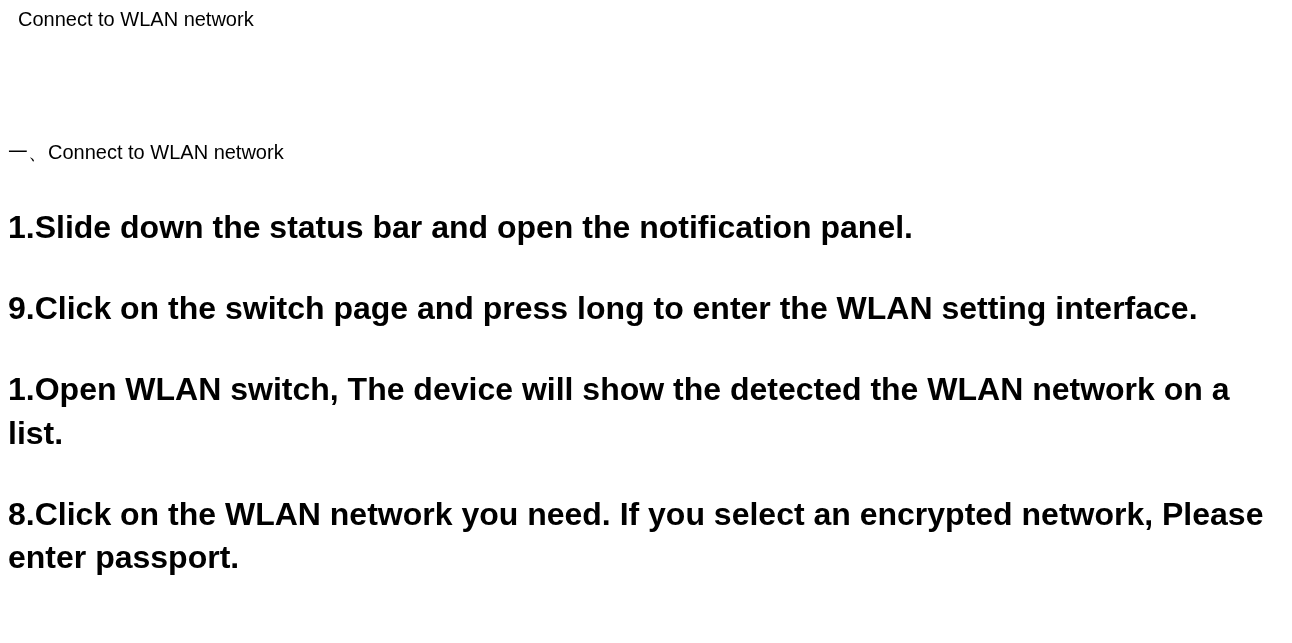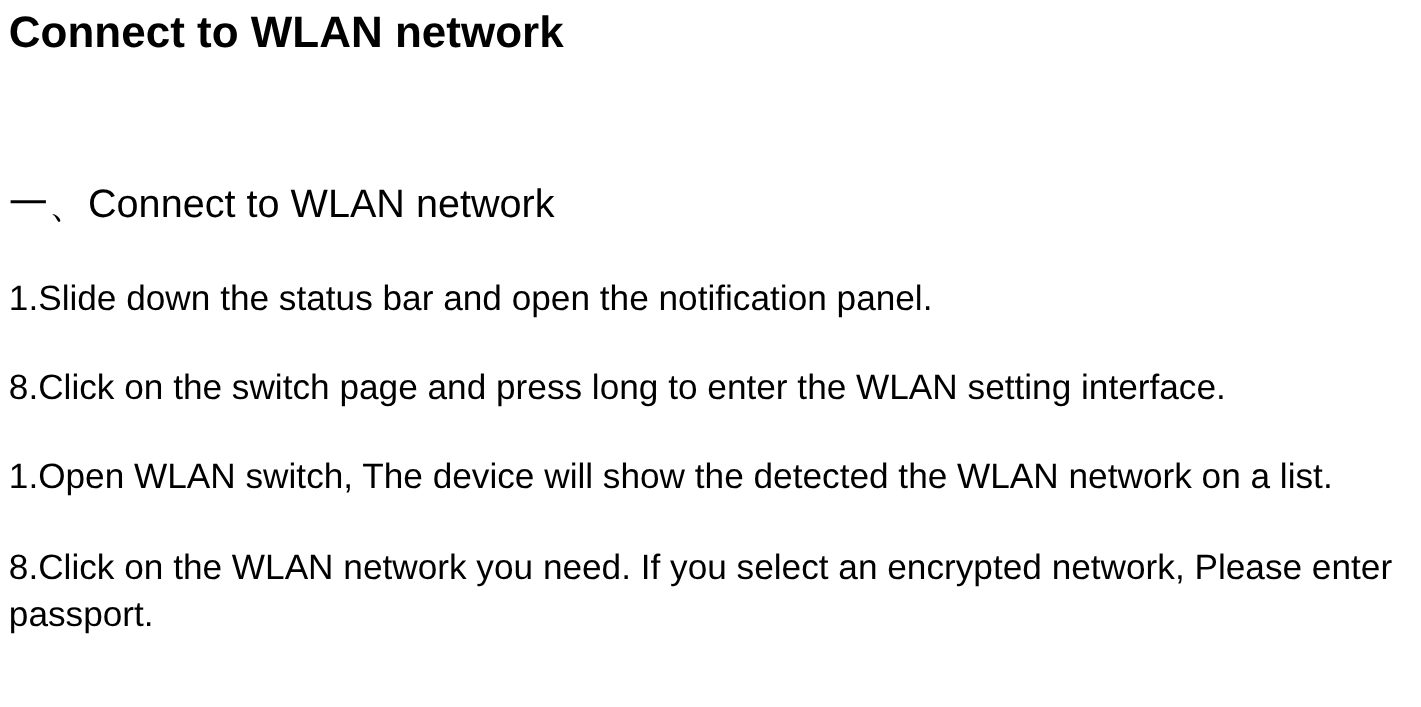--- a/index.html
+++ b/index.html
@@ -9,43 +9,44 @@
     }
     body {
       font-family: Arial, Helvetica, sans-serif;
       background: #fff;
       color: #000;
       width: 1292px;
       height: 643px;
       padding: 8px 0 0 8px;
     }
     .title {
-      font-size: 40px;
-      font-weight: bold;
+      font-size: 20px;
+      font-weight: normal;
       margin-bottom: 108px;
+      margin-left: 10px;
     }
     .section-heading {
-      font-size: 36px;
+      font-size: 20px;
       font-weight: normal;
       margin-bottom: 40px;
     }
     .step {
       font-size: 32px;
-      font-weight: normal;
+      font-weight: bold;
       line-height: 1.35;
       margin-bottom: 38px;
       margin-top: 34px;
     }
     .step:last-of-type {
       margin-bottom: 0;
     }
   </style>
 </head>
 <body>
 
 <div class="title">Connect to WLAN network</div>
 
 <div class="section-heading">一、Connect to WLAN network</div>
 
 <div class="step">1.Slide down the status bar and open the notification panel.</div>
-<div class="step">8.Click on the switch page and press long to enter the WLAN setting interface.</div>
+<div class="step">9.Click on the switch page and press long to enter the WLAN setting interface.</div>
 <div class="step">1.Open WLAN switch, The device will show the detected the WLAN network on a list.</div>
 <div class="step">8.Click on the WLAN network you need. If you select an encrypted network, Please enter passport.</div>
 
 </body></html>

